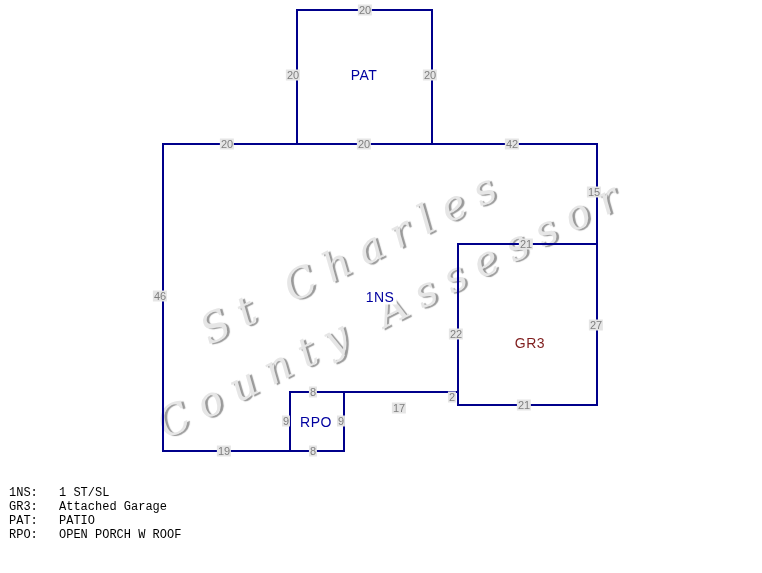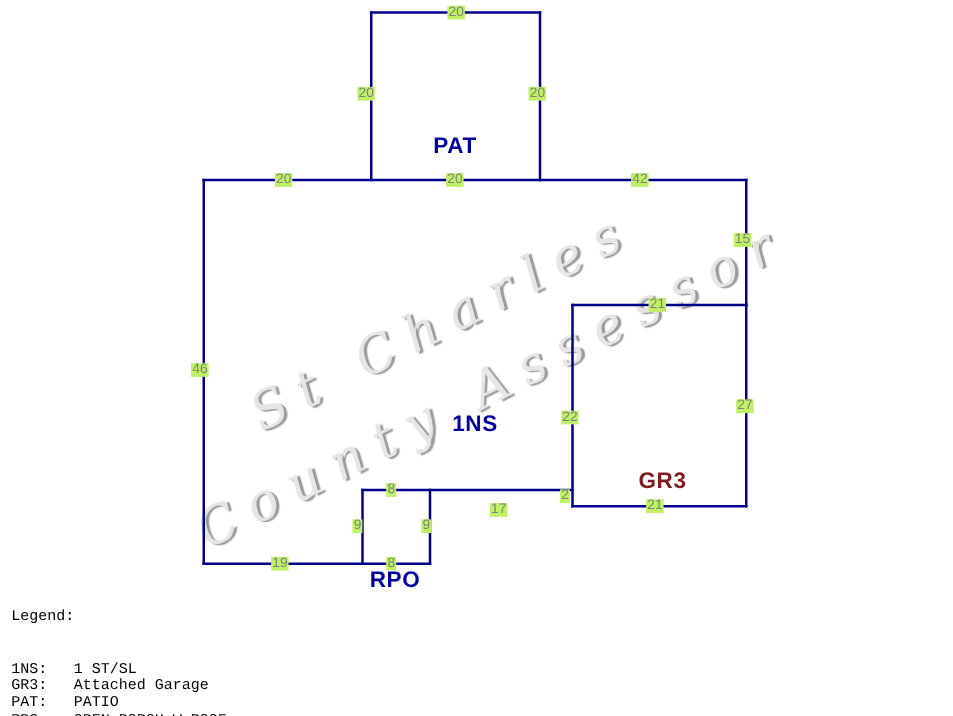--- a/index.html
+++ b/index.html
@@ -18,27 +18,27 @@
     line-height:46px;
   }
   .wm-line1 { left:203px; top:310px; }
   .wm-line2 { left:160px; top:404px; }
   
   .wall { position:absolute; background:#00008B; z-index:2; }
   
   .dim {
     position:absolute; z-index:3; transform:translate(-50%,-50%);
     font-size:11px; line-height:11px; color:#808080;
-    background:#bef264; padding:0 1px; white-space:nowrap;
+    background:#e5e5e5; padding:0 1px; white-space:nowrap;
   }
   
   .area {
     position:absolute; z-index:3; transform:translate(-50%,-50%);
-    font-size:18px; line-height:15px; font-weight:bold; color:#0000A0;
-    background:#ffffff; padding:0 2px; letter-spacing:0.5px; white-space:nowrap;margin-top:42px;
+    font-size:14px; line-height:15px; font-weight:normal; color:#0000A0;
+    background:#ffffff; padding:0 2px; letter-spacing:0.5px; white-space:nowrap;
   }
   
   .legend {
     position:absolute; left:9px; top:460px; z-index:4;
     font-family:"Liberation Mono", monospace; font-size:12px;
     line-height:13.7px; color:#000000; white-space:pre;
   }
   .legend .legend-row .code { display:inline-block; width:50px; }
 </style>
 </head>
@@ -86,17 +86,16 @@
       <span class="dim" style="left: 313px; top: 451px; color: rgb(128, 128, 128);">8</span>
       <span class="dim" style="left: 160px; top: 296px; color: rgb(128, 128, 128);">46</span>
       <span class="dim" style="left: 224px; top: 451px; color: rgb(128, 128, 128);">19</span>
       <span class="area" style="left: 364px; top: 75px; color: rgb(0, 0, 160);">PAT</span>
       <span class="area" style="left: 380px; top: 297px; color: rgb(0, 0, 160); text-align: center;">1NS</span>
       <span class="area" style="left: 530px; top: 343px; color: #7f1d1d;">GR3</span>
       <span class="area" style="left: 316px; top: 422px; color: rgb(0, 0, 160);">RPO</span>
     </div>
 
   <div class="legend">
-    <div class="legend-title">Legend:</div>
     <div id="legend-items"><div class="legend-row"><span class="code">1NS:</span><span class="desc">1 ST/SL</span></div><div class="legend-row"><span class="code">GR3:</span><span class="desc">Attached Garage</span></div><div class="legend-row"><span class="code">PAT:</span><span class="desc">PATIO</span></div><div class="legend-row"><span class="code">RPO:</span><span class="desc">OPEN PORCH W ROOF</span></div></div>
   </div>
 
 </div>
 
 </body></html>

